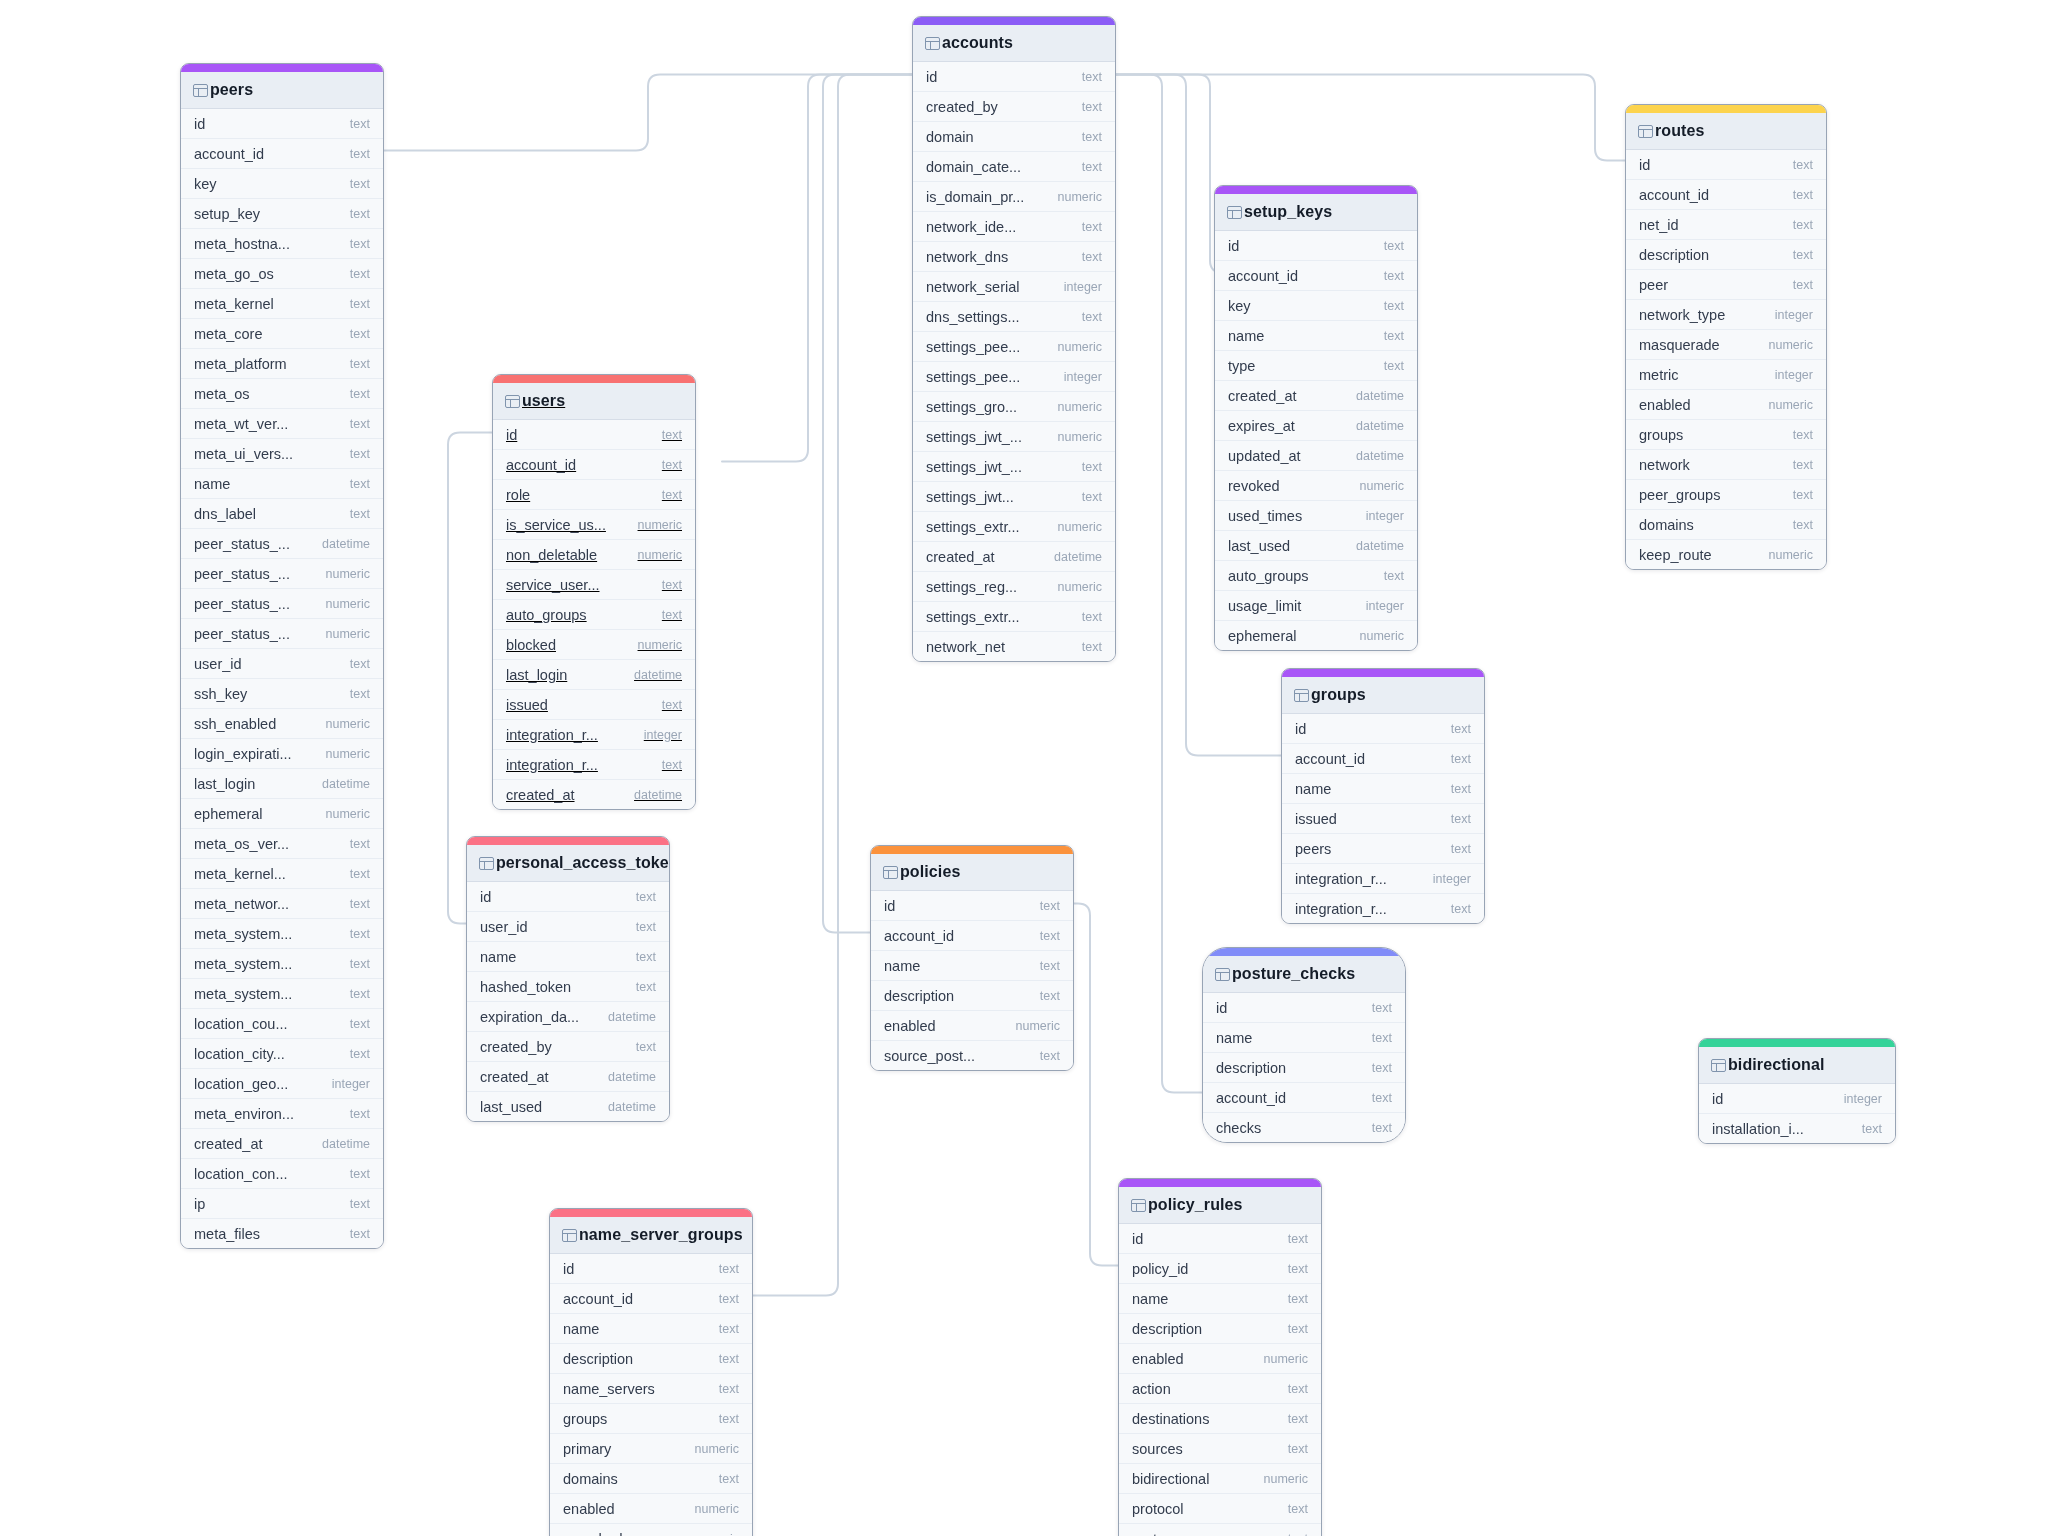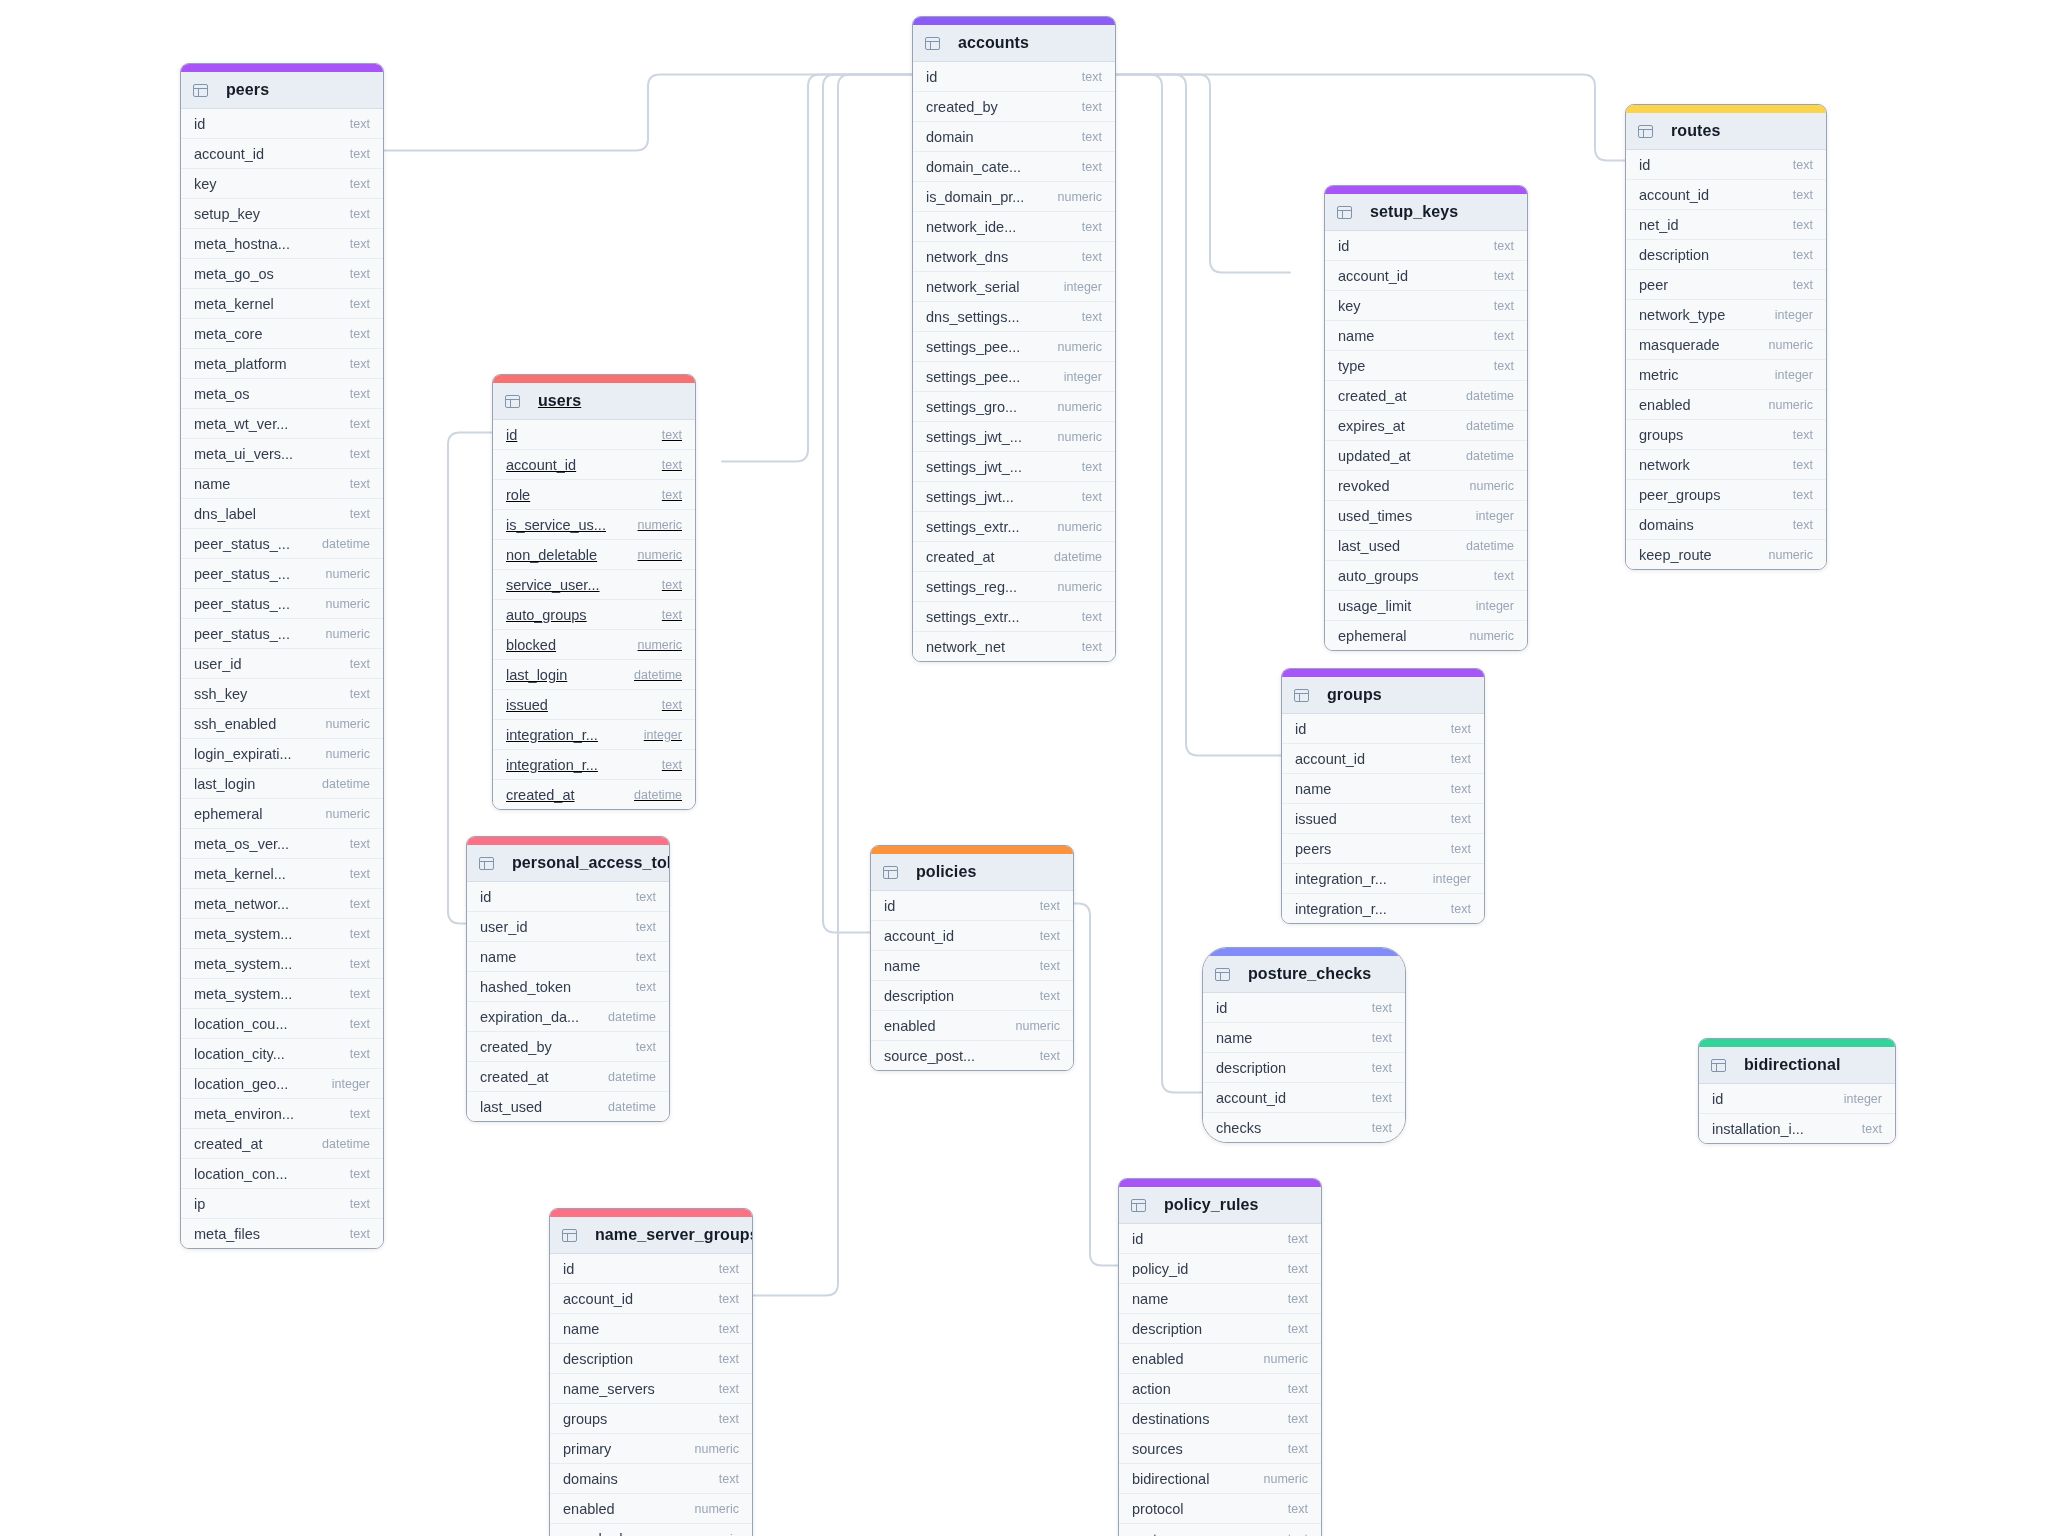--- a/index.html
+++ b/index.html
@@ -3,21 +3,21 @@
 <meta charset="utf-8">
 <style>
   html,body{margin:0;padding:0;background:#ffffff;}
   #canvas{position:relative;width:2048px;height:1536px;background:#ffffff;overflow:hidden;
           font-family:"Liberation Sans",sans-serif;}
   #connectors{position:absolute;left:0;top:0;width:2048px;height:1536px;}
   #connectors path{fill:none;stroke:#ccd5e0;stroke-width:2;stroke-linecap:round;}
   .table-card{position:absolute;background:#ffffff;border:1.5px solid #98a4b5;border-radius:9px;
               overflow:hidden;box-shadow:0 1px 4px rgba(15,23,42,.10);}
   .color-bar{height:8px;width:100%;}
-  .title-row{height:36px;display:flex;align-items:center;gap:18px;padding:0 12px;
+  .title-row{height:36px;display:flex;align-items:center;gap:2px;padding:0 12px;
              background:#e9eef4;border-bottom:1px solid #d6dde7;}
   .title-row .tname{font-size:16px;font-weight:bold;color:#141c28;letter-spacing:.1px;}
   .ticon{display:flex;align-items:center;}
   .field-row{height:29px;display:flex;align-items:center;justify-content:space-between;
              padding:0 13px;background:#f7f9fb;border-bottom:1px solid #e8edf3;}
   .field-row:last-child{border-bottom:none;}
   .fn{font-size:14.5px;color:#323c4d;}
   .ft{font-size:12.5px;color:#9aa6b6;}
 </style>
 </head>
@@ -544,21 +544,21 @@
       </div>
       <div class="field-row">
         <span class="fn">protocol</span>
         <span class="ft">text</span>
       </div>
       <div class="field-row">
         <span class="fn">ports</span>
         <span class="ft">text</span>
       </div>
     </div>
-    <div class="table-card" style="left: 1324px; top: 185px; width: 202px;">
+    <div class="table-card" style="left: 1214px; top: 185px; width: 202px;">
       <div class="color-bar" style="background: rgb(168, 85, 247);"></div>
       <div class="title-row">
         <span class="ticon">
           <svg width="15" height="13" viewBox="0 0 15 13" fill="none" xmlns="http://www.w3.org/2000/svg">
             <rect x="0.5" y="0.5" width="14" height="12" rx="1.5" stroke="#8094ad"></rect>
             <line x1="0.5" y1="4.5" x2="14.5" y2="4.5" stroke="#8094ad"></line>
             <line x1="5.5" y1="4.5" x2="5.5" y2="12.5" stroke="#8094ad"></line>
           </svg>
         </span>
         <span class="tname">setup_keys</span>

